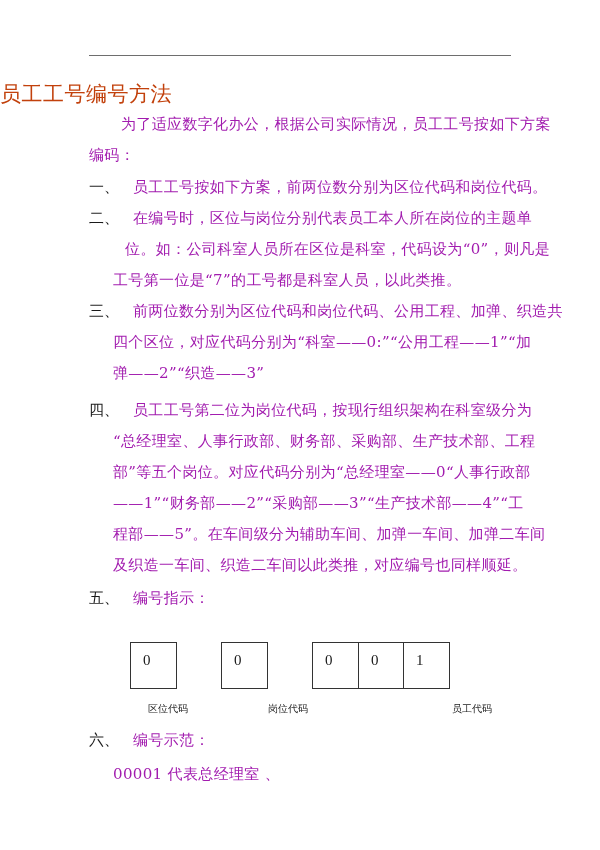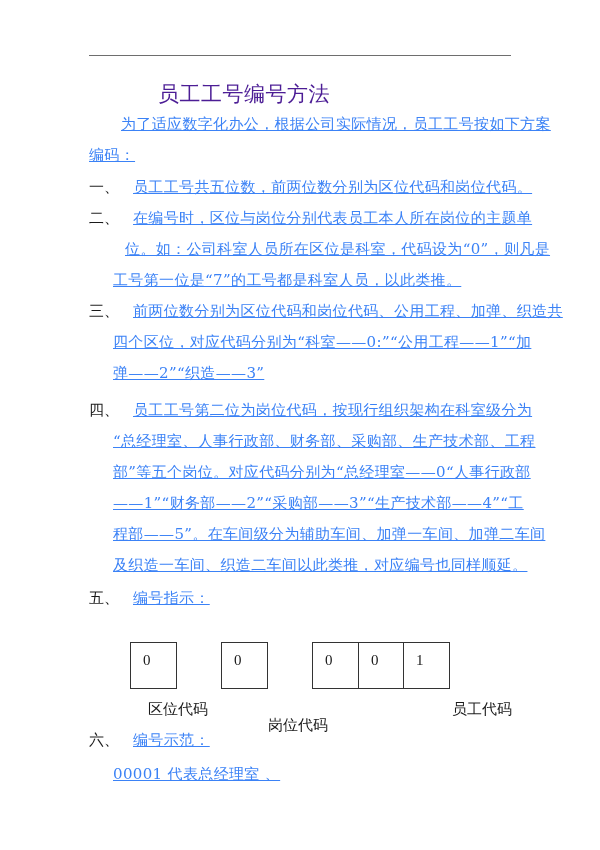--- a/index.html
+++ b/index.html
@@ -21,35 +21,33 @@
       top: 55px;
       width: 422px;
       height: 0;
       border-top: 1.5px solid #6e6e6e;
     }
     .title {
       position: absolute;
       left: 0;
       width: 488px;
       top: 80px;
-      text-align: center;
       font-size: 21px;
       letter-spacing: 0.5px;
       line-height: 28px;
-      color: #4c1d95;
+      color: #c2410c;
       padding-left: 0;
     }
     .line {
       position: absolute;
       font-size: 15px;
       line-height: 20px;
       white-space: nowrap;
       letter-spacing: 0.35px;
-      color: #3b82f6;
-      text-decoration: underline;
+      color: #a21caf;
     }
     .num {
       position: absolute;
       font-size: 15px;
       line-height: 20px;
       white-space: nowrap;
       color: #1a1a1a;
     }
     .box {
       position: absolute;
@@ -73,41 +71,41 @@
       left: 12px;
       top: 8px;
       font-family: "Liberation Serif", "DejaVu Serif", serif;
       font-size: 15px;
       line-height: 18px;
       color: #1a1a1a;
     }
     .box-label {
       position: absolute;
       top: 699px;
-      font-size: 15px;
+      font-size: 10px;
       line-height: 20px;
       white-space: nowrap;
       color: #1a1a1a;
     }
   </style>
 </head>
 <body>
 
 <div>
 
   <div class="header-rule"></div>
 
   <div class="title">员工工号编号方法</div>
 
   <div class="line" style="left:121px; top:114px;">为了适应数字化办公，根据公司实际情况，员工工号按如下方案</div>
   <div class="line" style="left:89px; top:145px;">编码：</div>
 
   <div>
     <div class="num" style="left:89px; top:177px;">一、</div>
-    <div class="line" style="left:133px; top:177px;">员工工号共五位数，前两位数分别为区位代码和岗位代码。</div>
+    <div class="line" style="left:133px; top:177px;">员工工号按如下方案，前两位数分别为区位代码和岗位代码。</div>
   </div>
 
   <div>
     <div class="num" style="left:89px; top:208px;">二、</div>
     <div class="line" style="left:133px; top:208px;text-align:right;">在编号时，区位与岗位分别代表员工本人所在岗位的主题单</div>
     <div class="line" style="left:113px; top:239px;margin-left:12px;">位。如：公司科室人员所在区位是科室，代码设为“0”，则凡是</div>
     <div class="line" style="left:113px; top:270px;">工号第一位是“7”的工号都是科室人员，以此类推。</div>
   </div>
 
   <div>
@@ -145,21 +143,21 @@
       </div>
       <div class="cell cell-divider" style="left:45px; width:46px;">
         <span class="digit">0</span>
       </div>
       <div class="cell cell-divider" style="left:90px; width:47px;">
         <span class="digit">1</span>
       </div>
     </div>
 
     <div class="box-label" style="left:148px;">区位代码</div>
-    <div class="box-label" style="left:268px;margin-top:16px;">岗位代码</div>
+    <div class="box-label" style="left:268px;">岗位代码</div>
     <div class="box-label" style="left:452px;">员工代码</div>
   </div>
 
   <div>
     <div class="num" style="left:89px; top:730px;">六、</div>
     <div class="line" style="left:133px; top:730px;">编号示范：</div>
   </div>
 
   <div class="line" style="left:113px; top:764px;">00001 代表总经理室 、</div>
 

